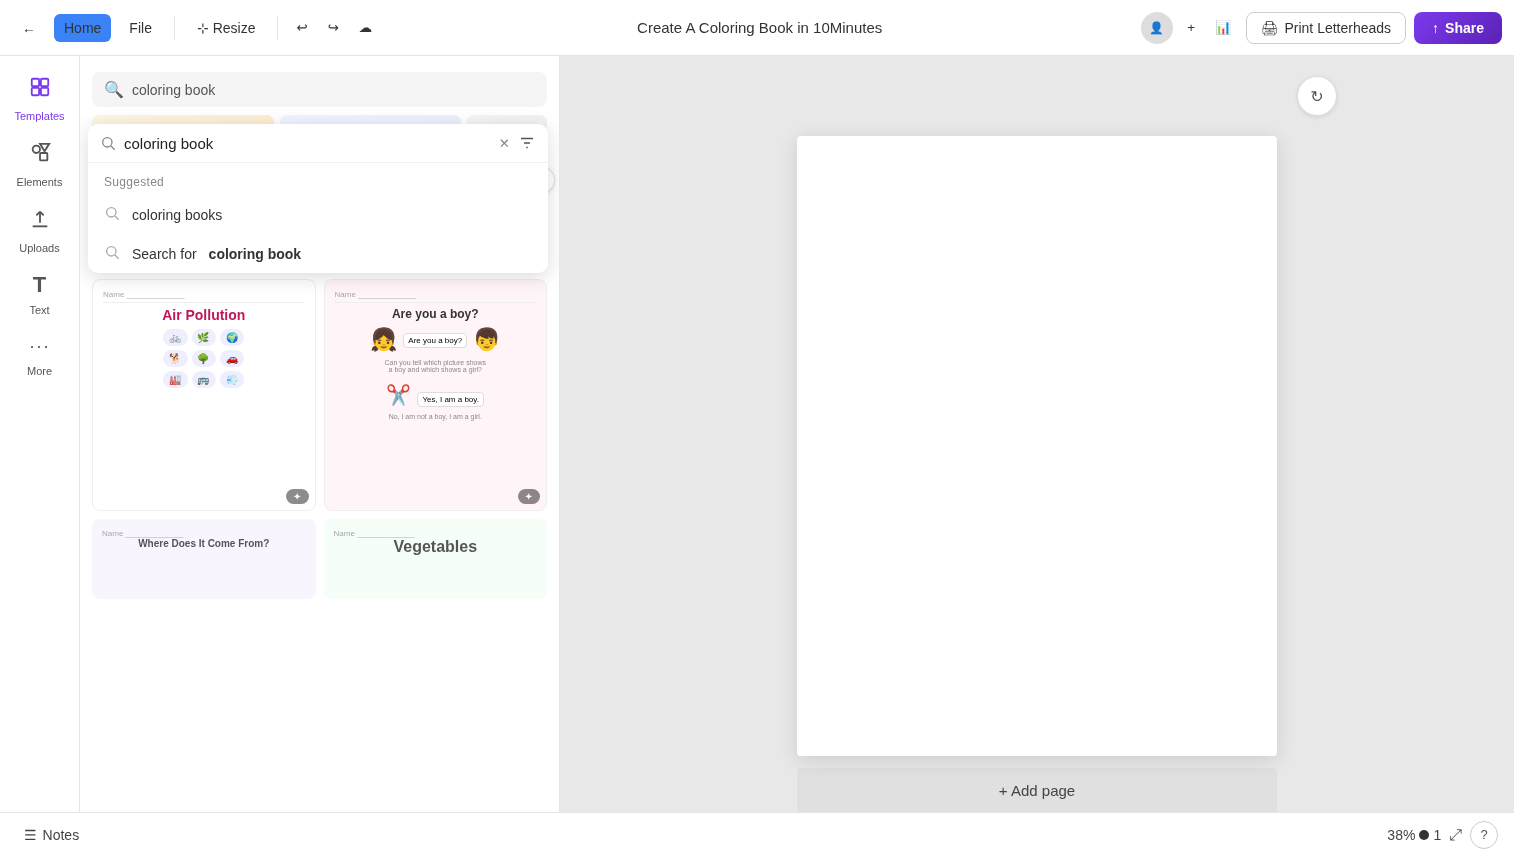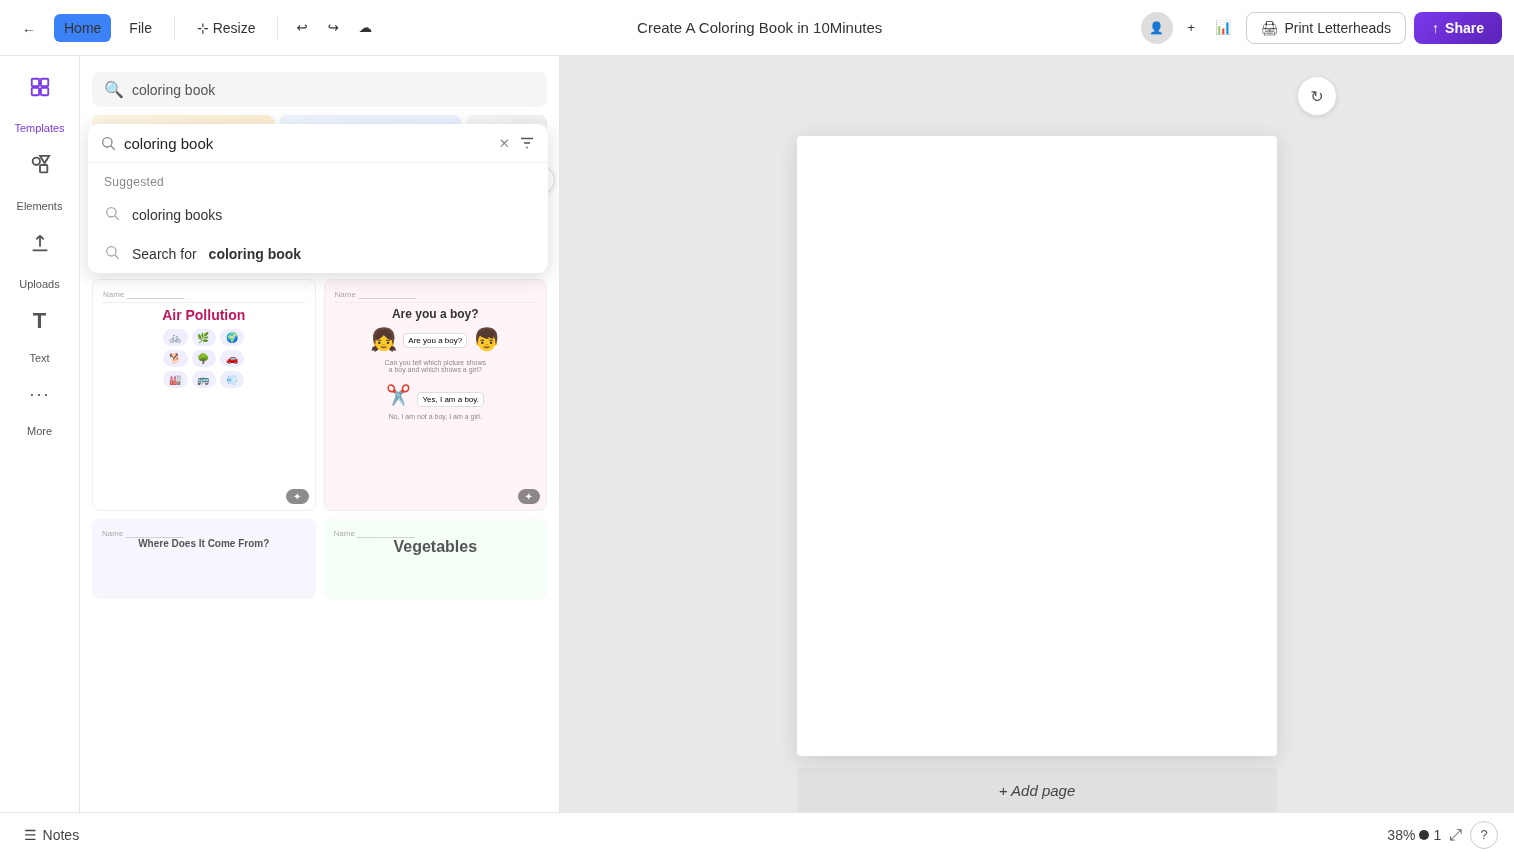--- a/index.html
+++ b/index.html
@@ -53,21 +53,21 @@
       flex-direction: column;
       align-items: center;
       padding: 12px 0;
       gap: 4px;
       flex-shrink: 0;
     }
     .sidebar-item {
       display: flex;
       flex-direction: column;
       align-items: center;
-      gap: 20px;
+      gap: 8px;
       padding: 8px 12px;
       border-radius: 8px;
       cursor: pointer;
       width: 72px;
       color: #555;
     }
     .sidebar-item.active { color: #7c3aed; }
     .sidebar-item svg { width: 22px; height: 22px; }
     .sidebar-label { font-size: 11px; font-weight: 500; text-align: center; }
 
@@ -311,21 +311,21 @@
       width: 480px;
       margin-top: 12px;
       background: #e0e0e0;
       border: none;
       border-radius: 4px;
       padding: 14px;
       font-size: 15px;
       font-weight: 500;
       color: #444;
       cursor: pointer;
-      display: flex; align-items: center; justify-content: center; gap: 8px; font-style: italic;
+      display: flex; align-items: center; justify-content: center; gap: 8px;
     }
     .refresh-btn {
       position: absolute;
       right: -60px;
       top: 0;
       width: 40px; height: 40px;
       background: #fff;
       border: 1px solid #ddd;
       border-radius: 50%;
       display: flex; align-items: center; justify-content: center;

